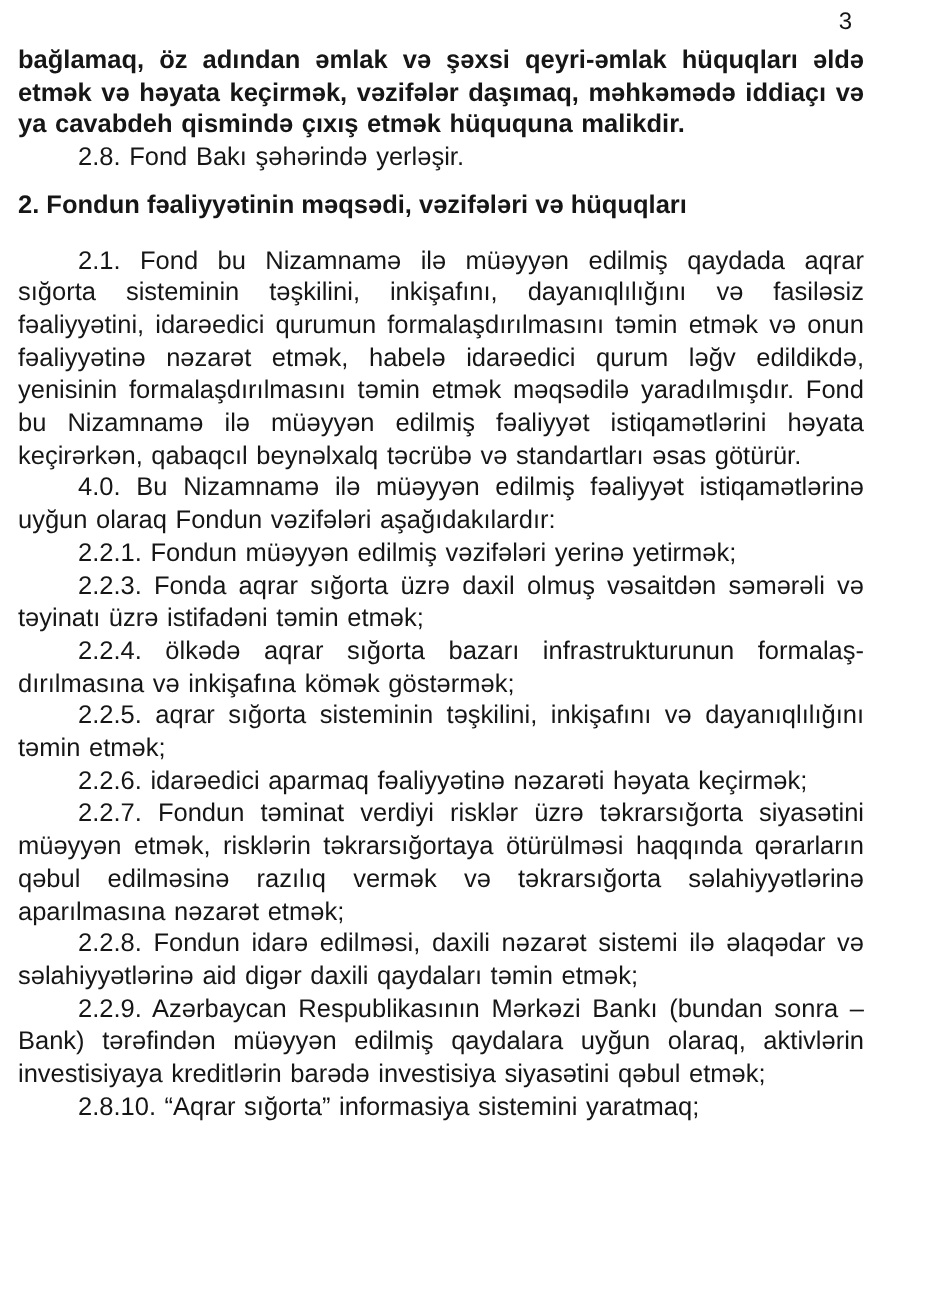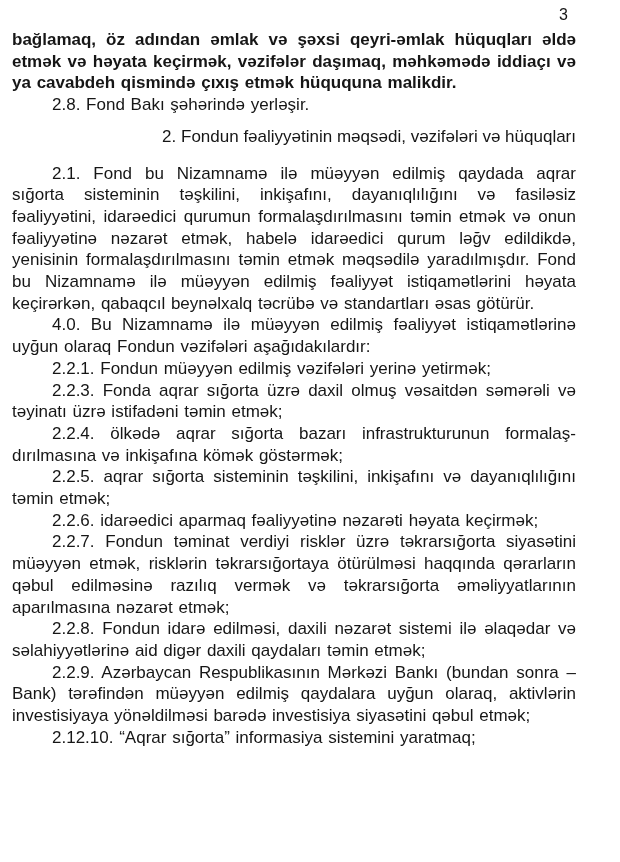--- a/index.html
+++ b/index.html
@@ -34,22 +34,22 @@
     word-spacing: 0.06em;
   }
   .para.no-indent {
     text-indent: 0;
     font-weight: bold;
   }
   .section-heading {
     margin: 10px 0 15px 0;
     font-size: 17px;
     line-height: 21.7px;
-    font-weight: 400;
-    text-align: right;
+    font-weight: 700;
+    text-align: left;
     text-indent: 0;
   }
 </style>
 </head>
 <body>
 
 <div class="page">
 
   <div class="page-number">3</div>
 
@@ -59,18 +59,18 @@
 
   <h2 class="section-heading">2. Fondun fəaliyyətinin məqsədi, vəzifələri və hüquqları</h2>
 
   <p class="para">2.1. Fond bu Nizamnamə ilə müəyyən edilmiş qaydada aqrar sığorta sisteminin təşkilini, inkişafını, dayanıqlılığını və fasiləsiz fəaliyyətini, idarəedici qurumun formalaşdırılmasını təmin etmək və onun fəaliyyətinə nəzarət etmək, habelə idarəedici qurum ləğv edildikdə, yenisinin formalaşdırılmasını təmin etmək məqsədilə yaradılmışdır. Fond bu Nizamnamə ilə müəyyən edilmiş fəaliyyət istiqamətlərini həyata keçirərkən, qabaqcıl beynəlxalq təcrübə və standartları əsas götürür.</p>
   <p class="para">4.0. Bu Nizamnamə ilə müəyyən edilmiş fəaliyyət istiqamətlərinə uyğun olaraq Fondun vəzifələri aşağıdakılardır:</p>
   <p class="para">2.2.1. Fondun müəyyən edilmiş vəzifələri yerinə yetirmək;</p>
   <p class="para">2.2.3. Fonda aqrar sığorta üzrə daxil olmuş vəsaitdən səmərəli və təyinatı üzrə istifadəni təmin etmək;</p>
   <p class="para">2.2.4. ölkədə aqrar sığorta bazarı infrastrukturunun formalaş­dırılmasına və inkişafına kömək göstərmək;</p>
   <p class="para">2.2.5. aqrar sığorta sisteminin təşkilini, inkişafını və dayanıqlılığını təmin etmək;</p>
   <p class="para">2.2.6. idarəedici aparmaq fəaliyyətinə nəzarəti həyata keçirmək;</p>
-  <p class="para">2.2.7. Fondun təminat verdiyi risklər üzrə təkrarsığorta siyasətini müəyyən etmək, risklərin təkrarsığortaya ötürülməsi haqqında qərarların qəbul edilməsinə razılıq vermək və təkrarsığorta əməliyyatlarının aparılmasına nəzarət etmək;</p>
+  <p class="para">2.2.7. Fondun təminat verdiyi risklər üzrə təkrarsığorta siyasətini müəyyən etmək, risklərin təkrarsığortaya ötürülməsi haqqında qərarların qəbul edilməsinə razılıq vermək və təkrarsığorta səlahiyyətlərinə aparılmasına nəzarət etmək;</p>
   <p class="para">2.2.8. Fondun idarə edilməsi, daxili nəzarət sistemi ilə əlaqədar və səlahiyyətlərinə aid digər daxili qaydaları təmin etmək;</p>
-  <p class="para">2.2.9. Azərbaycan Respublikasının Mərkəzi Bankı (bundan sonra – Bank) tərəfindən müəyyən edilmiş qaydalara uyğun olaraq, aktivlərin investisiyaya yönəldilməsi barədə investisiya siyasətini qəbul etmək;</p>
-  <p class="para">2.12.10. “Aqrar sığorta” informasiya sistemini yaratmaq;</p>
+  <p class="para">2.2.9. Azərbaycan Respublikasının Mərkəzi Bankı (bundan sonra – Bank) tərəfindən müəyyən edilmiş qaydalara uyğun olaraq, aktivlərin investisiyaya kreditlərin barədə investisiya siyasətini qəbul etmək;</p>
+  <p class="para">2.8.10. “Aqrar sığorta” informasiya sistemini yaratmaq;</p>
 
 </div>
 
 </body></html>

